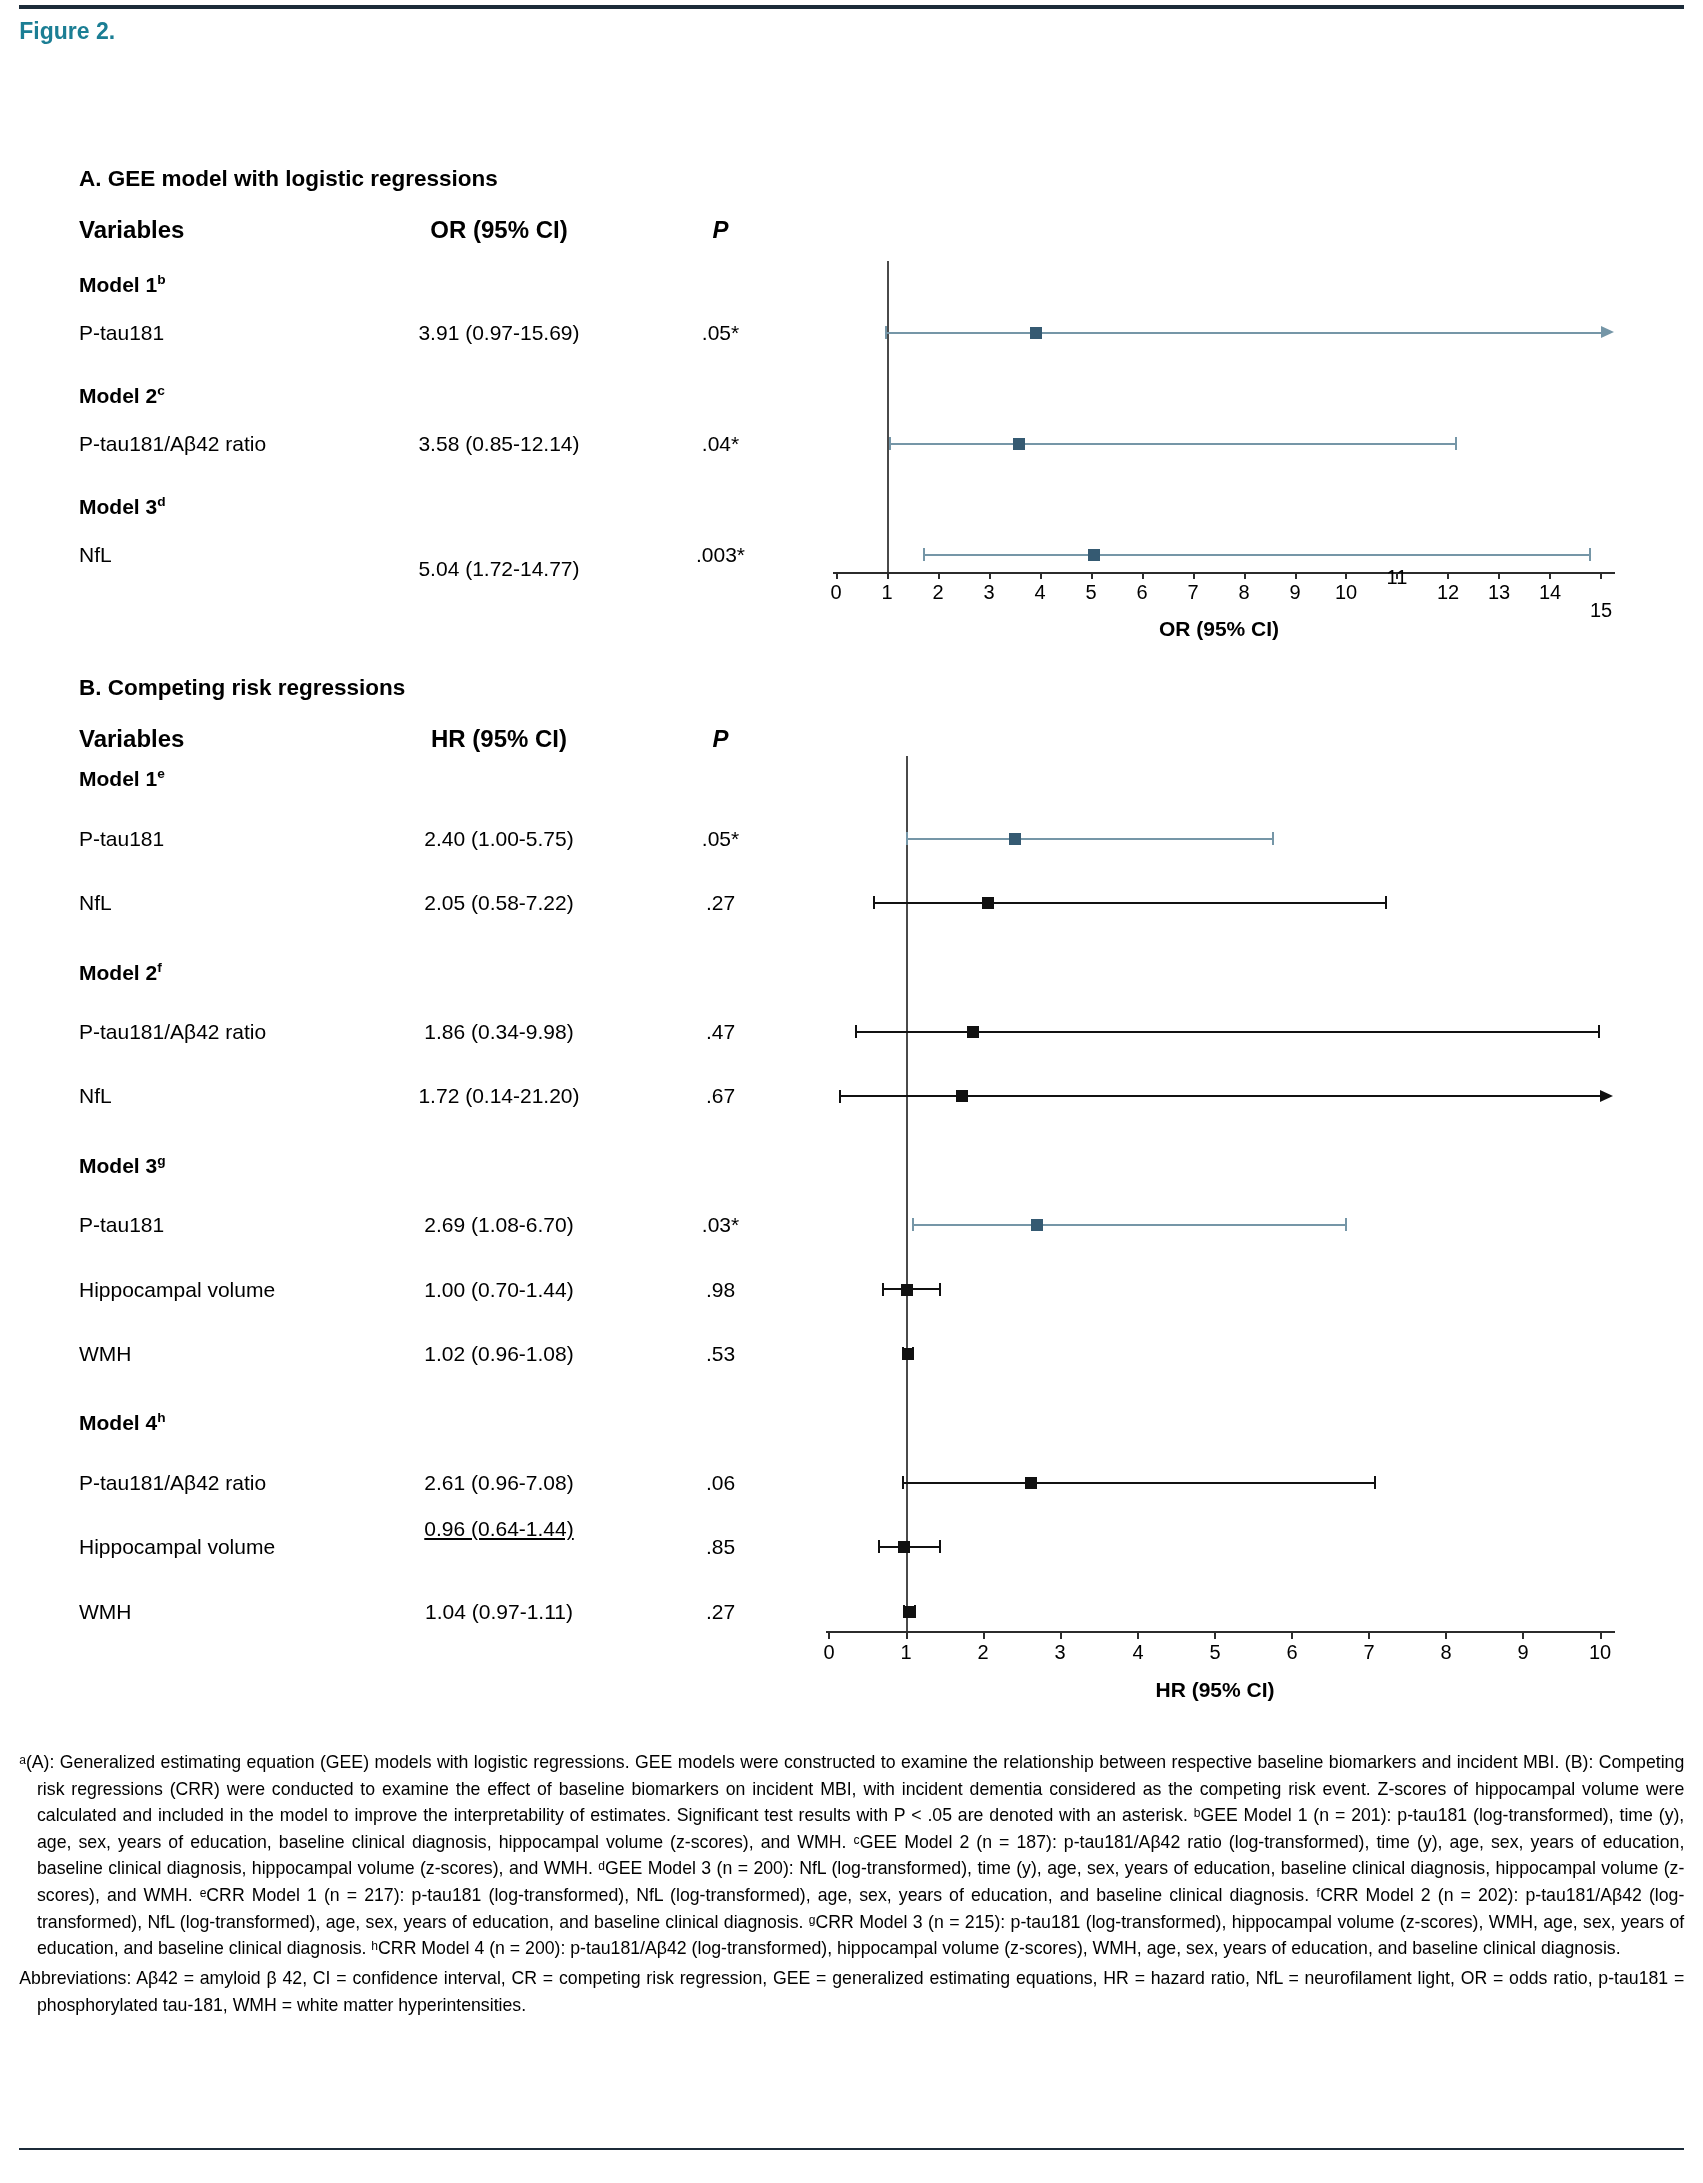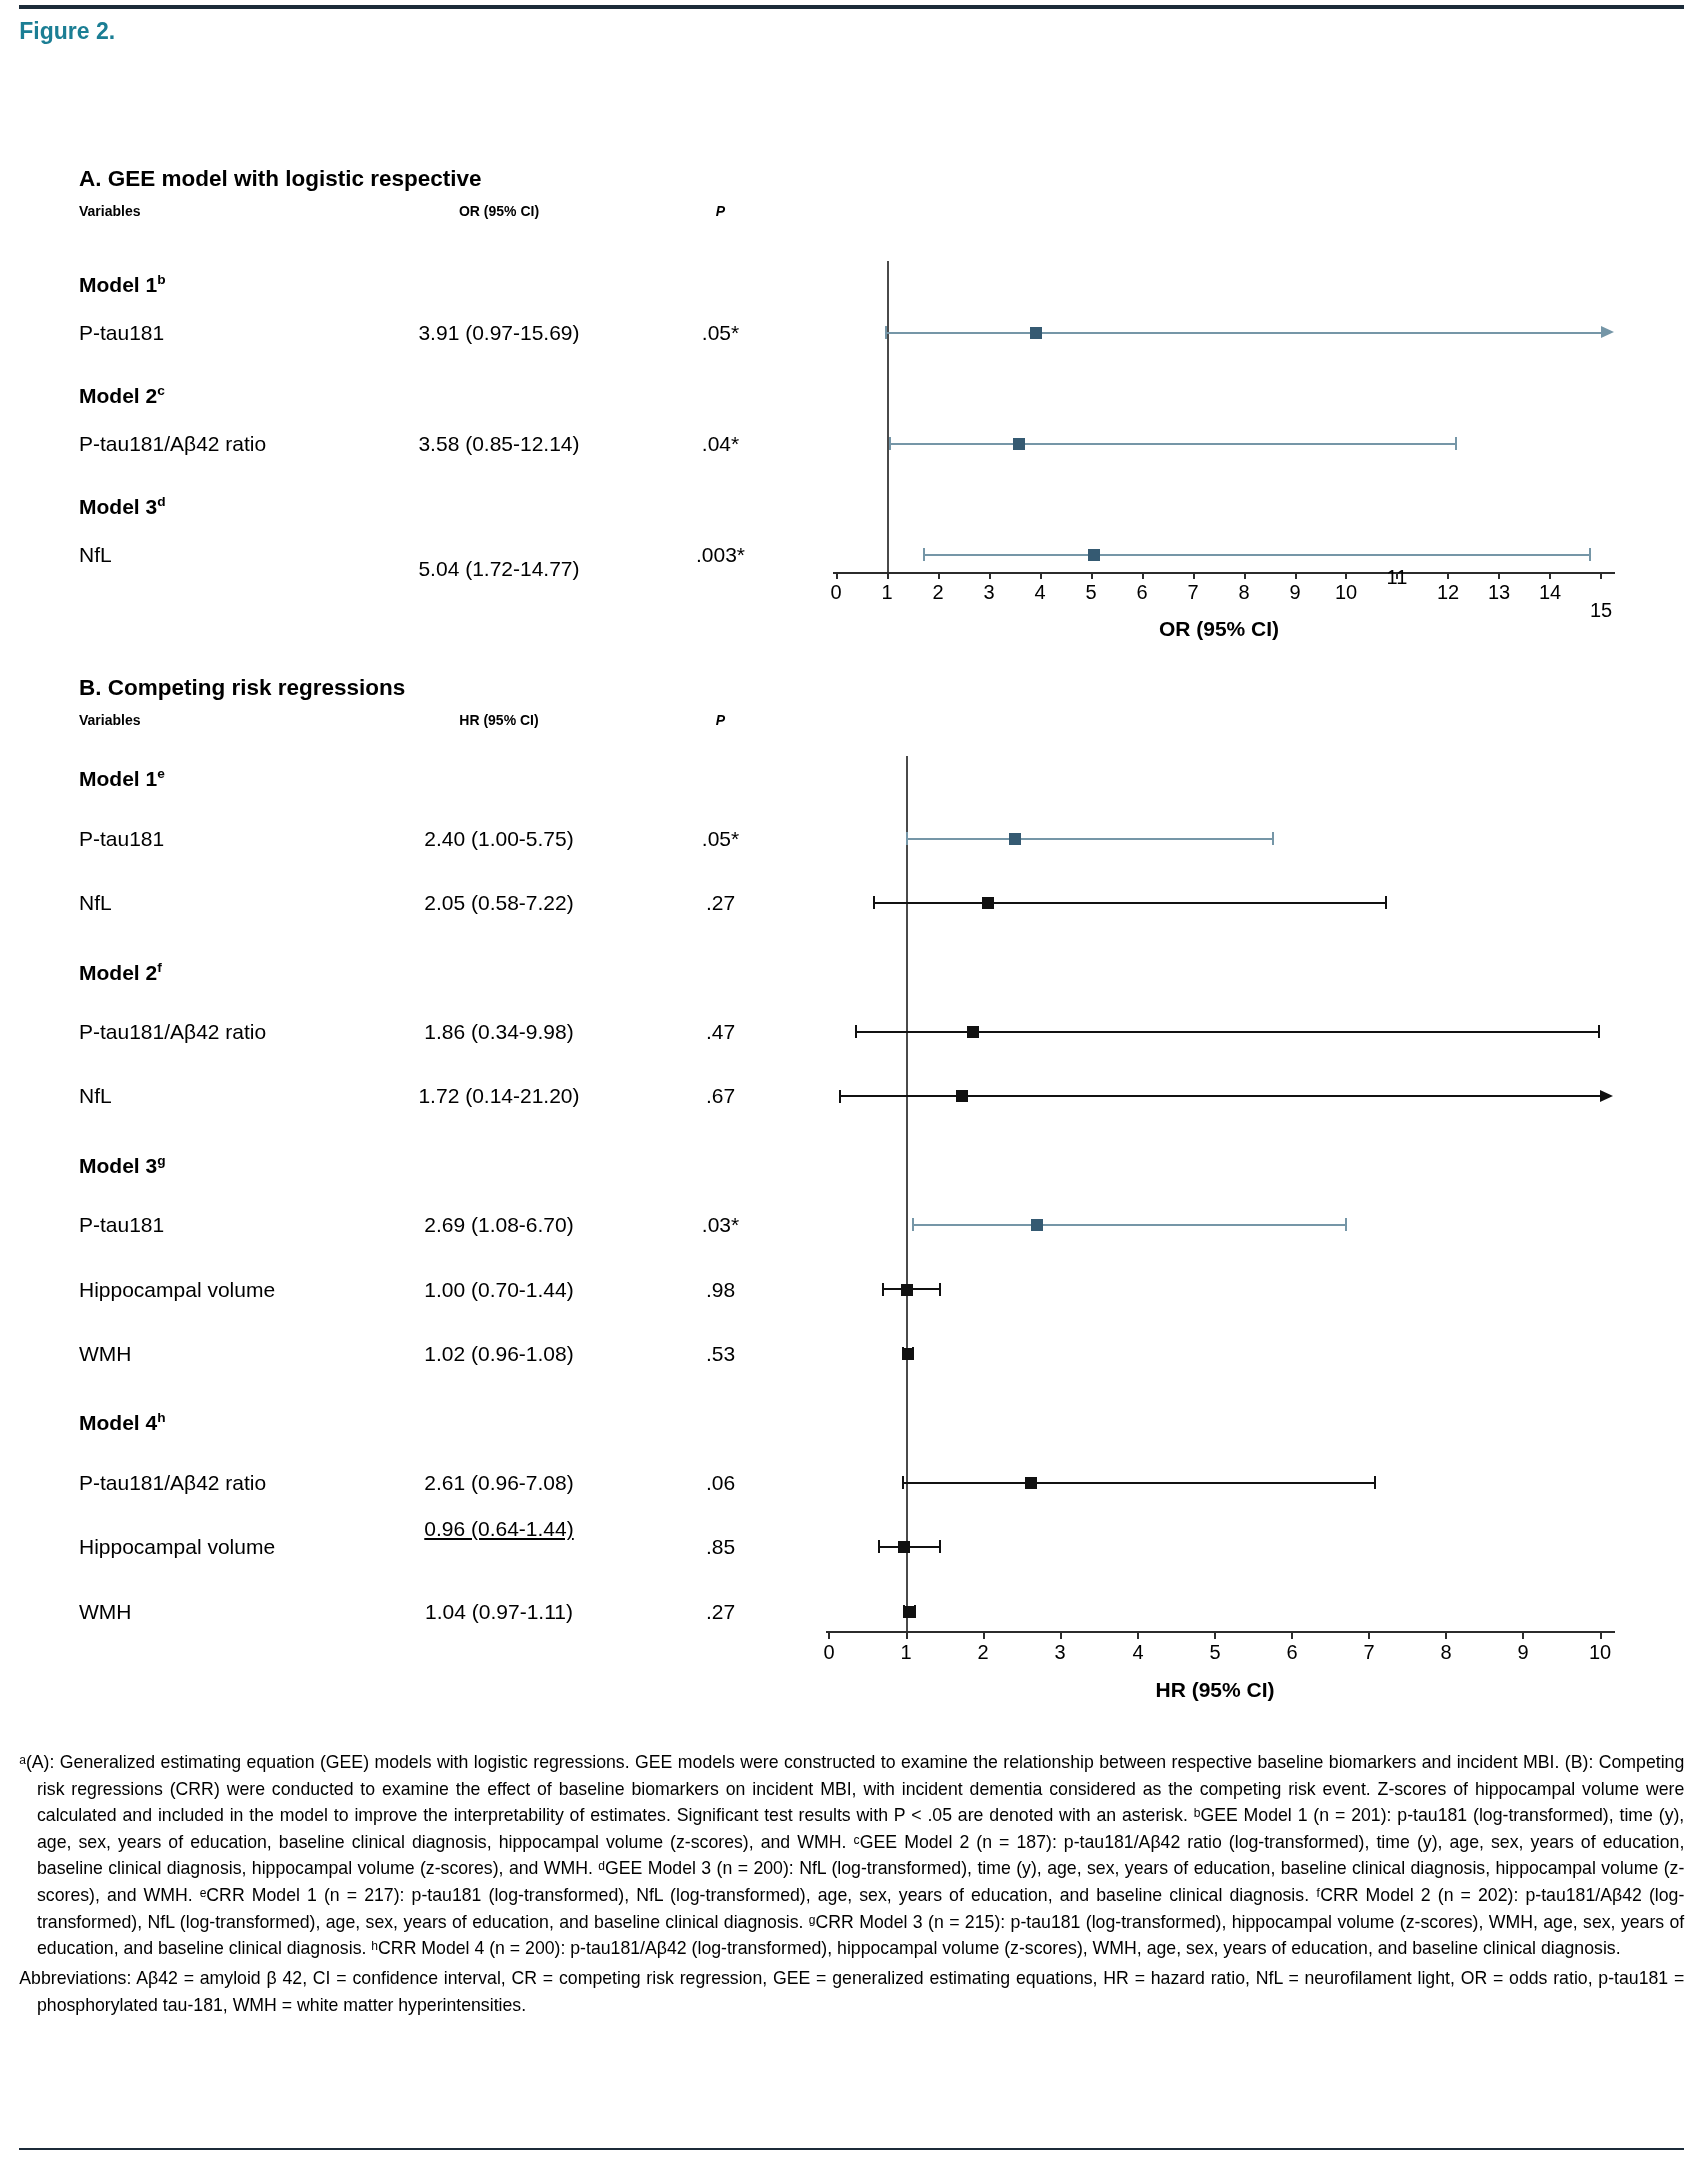--- a/index.html
+++ b/index.html
@@ -10,21 +10,21 @@
   .rule-top{top:4.8px;height:4px}
   .rule-bottom{top:2148px;height:2.4px}
   .fig-label{position:absolute;top:17.7px;left:19.3px;font-size:23px;font-weight:bold;color:var(--accent,#1b7e94)}
   .fig-title{position:absolute;top:52px;left:19.3px;width:1658px;font-size:30px;font-weight:bold;
              line-height:38px;color:var(--accent,#1b7e94)}
   .fig-title sup{font-size:0.58em}
   .panel{position:absolute;left:0;width:1703px}
   .panel-a{top:166px;height:509px}
   .panel-b{top:675px;height:1066px}
   .panel-heading{position:absolute;left:79px;top:0;font-size:22.5px;font-weight:bold}
-  .col-head{position:absolute;top:32px;font-size:14px;font-weight:bold;height:27px;line-height:27px}
+  .col-head{position:absolute;top:50px;font-size:24px;font-weight:bold;height:27px;line-height:27px}
   .col-var{left:79px}
   .col-est{left:322px;width:354px;text-align:center}
   .col-p{left:652px;width:137px;text-align:center;font-style:italic}
   .model-row{position:absolute;left:79px;font-size:21px;font-weight:bold;height:27px;line-height:27px}
   .model-row sup{font-size:13.7px}
   .var-label{position:absolute;left:79px;font-size:21px;height:27px;line-height:27px}
   .est-text{position:absolute;left:322px;width:354px;text-align:center;font-size:21px;height:27px;line-height:27px}
   .p-text{position:absolute;left:652px;width:137px;text-align:center;font-size:21px;height:27px;line-height:27px}
   .plot-area,.rows{position:absolute;inset:0}
   .vline{position:absolute;width:1.6px;background:#4a4a4a}
@@ -42,21 +42,21 @@
 </style>
 </head>
 <body>
 
 <div class="page">
   <div class="rule rule-top"></div>
 
   <div class="fig-label">Figure 2.</div>
 
   <section class="panel panel-a">
-    <div class="panel-heading">A. GEE model with logistic respective</div>
+    <div class="panel-heading">A. GEE model with logistic regressions</div>
     <div class="col-head col-var">Variables</div>
     <div class="col-head col-est">OR (95% CI)</div>
     <div class="col-head col-p">P</div>
     <div class="plot-area" id="plot-0">
         <div class="vline" style="left: 887px; top: 95px; height: 311px;"></div>
         <div class="axis" style="left: 833px; top: 406px; width: 782px;"></div>
         <div class="tickmark" style="left: 836px; top: 407px;"></div>
         <div class="ticklabel" style="left: 812px; top: 415px;">0</div>
         <div class="tickmark" style="left: 887px; top: 407px;"></div>
         <div class="ticklabel" style="left: 863px; top: 415px;">1</div>

